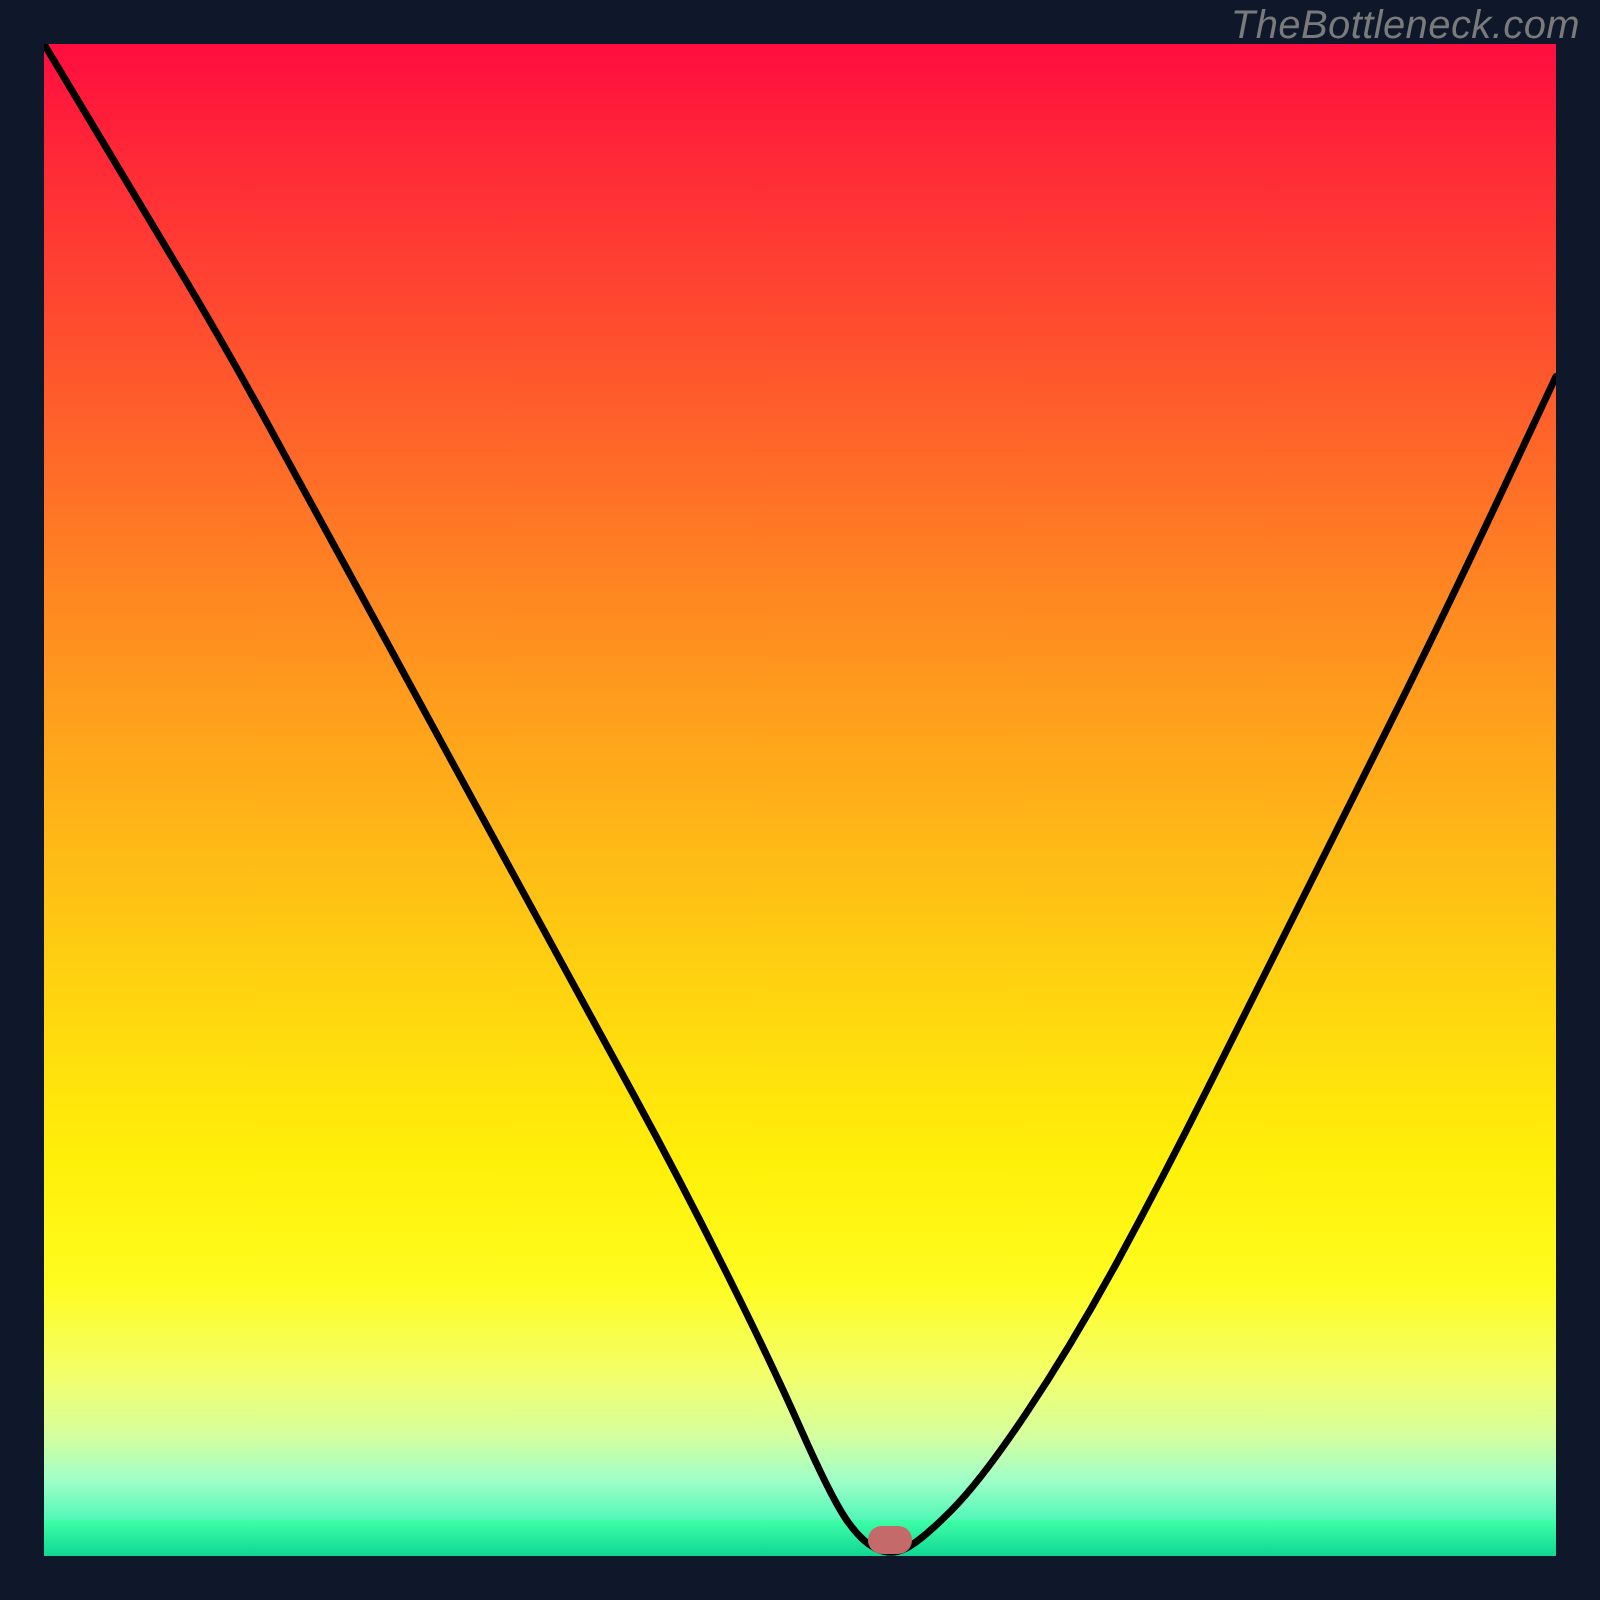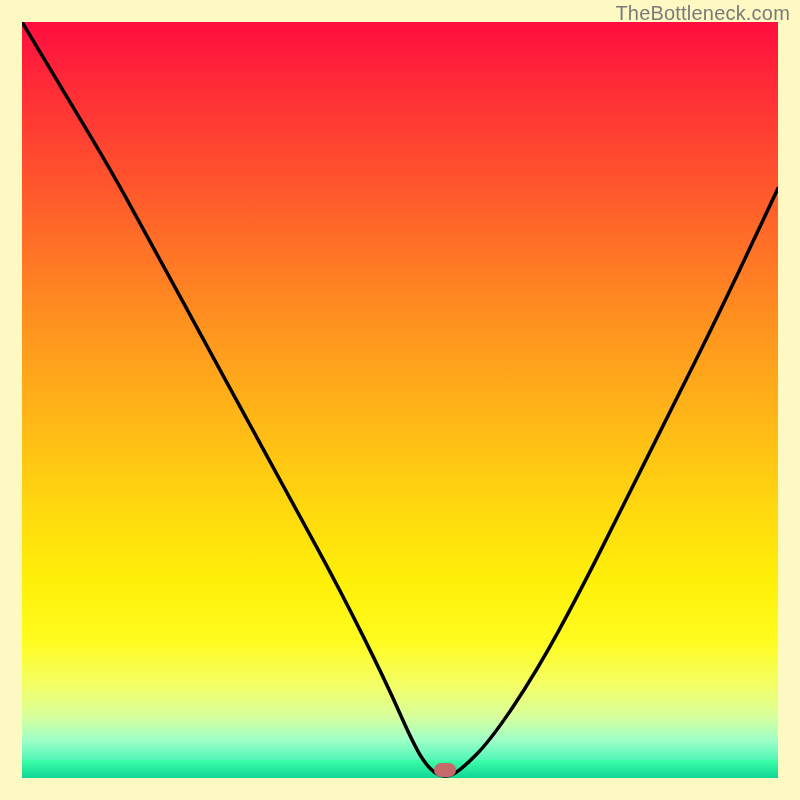--- a/index.html
+++ b/index.html
@@ -8,21 +8,22 @@
     width: 800px;
     height: 800px;
     background: #000;
     font-family: Arial, Helvetica, sans-serif;
     overflow: hidden;
   }
   .frame {
     position: relative;
     width: 800px;
     height: 800px;
-    background: #fef9c3;
+    background: #0f172a;
+    font-style: italic;
   }
   .plot-area {
     position: absolute;
     left: 22px;
     top: 22px;
     width: 756px;
     height: 756px;
     overflow: hidden;
   }
   .gradient {

